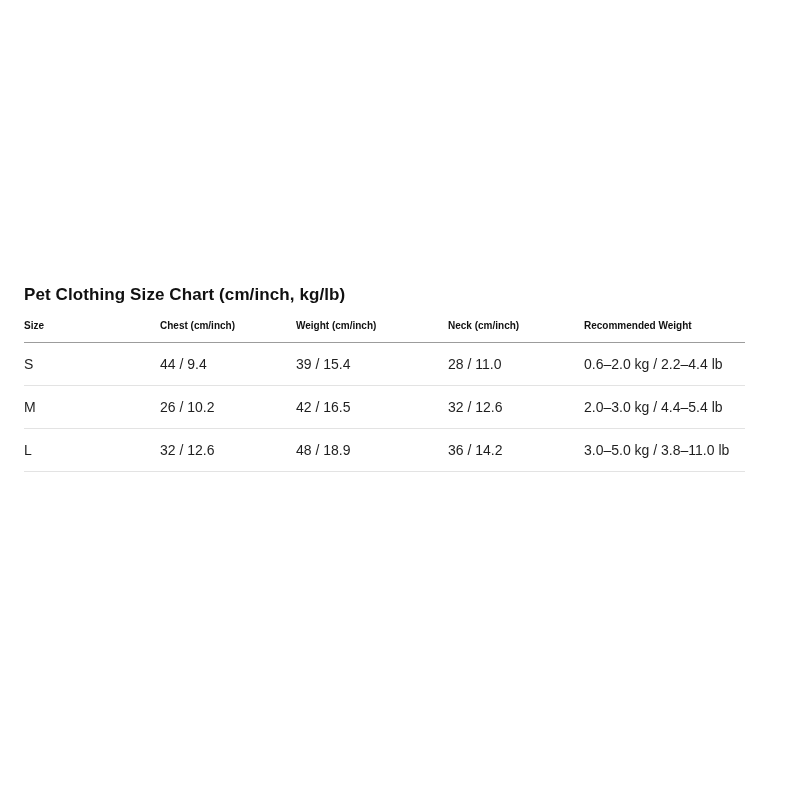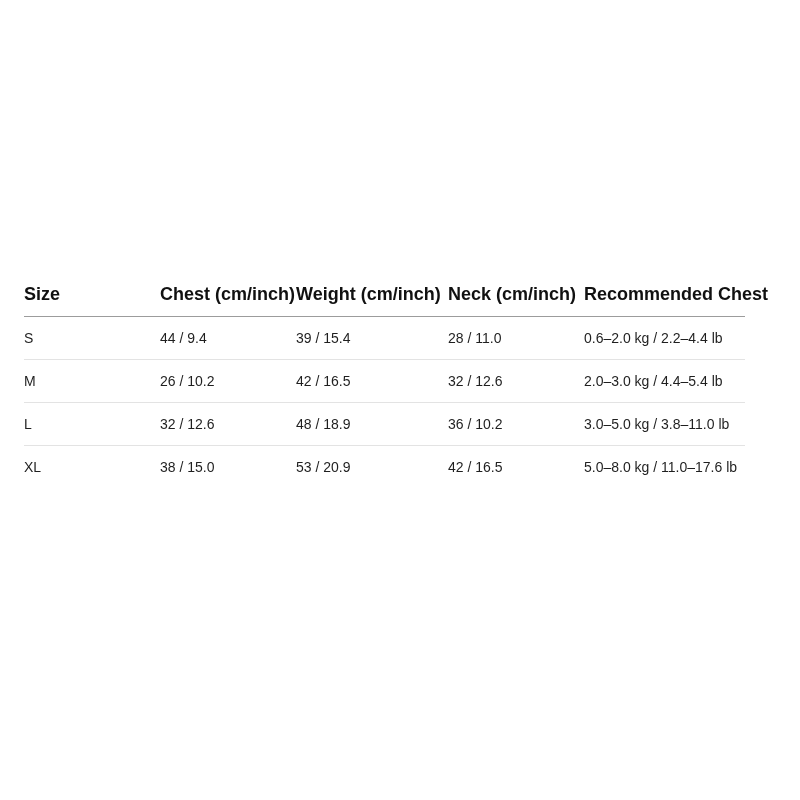--- a/index.html
+++ b/index.html
@@ -24,21 +24,21 @@
     margin: 0 0 15px 0;
     letter-spacing: 0.1px;
   }
   table.size-chart {
     border-collapse: collapse;
     table-layout: fixed;
     width: 721px;
   }
   th {
     text-align: left;
-    font-size: 18px;
+    font-size: 10px;
     font-weight: 700;
     color: #111111;
     padding: 0 8px 11px 0;
     border-bottom: 1px solid #9c9c9c;
     white-space: nowrap;
   }
   td {
     text-align: left;
     font-size: 14px;
     font-weight: 400;
@@ -48,36 +48,37 @@
     white-space: nowrap;
   }
   tr.last-row td {
     border-bottom: none;
   }
 </style>
 </head>
 <body>
 
 <div class="content">
+  <h1 class="page-title">Pet Clothing Size Chart (cm/inch, kg/lb)</h1>
 
   <table class="size-chart">
     <colgroup>
       <col style="width:136px">
       <col style="width:136px">
       <col style="width:152px">
       <col style="width:136px">
       <col style="width:161px">
     </colgroup>
     <thead>
       <tr>
         <th>Size</th>
         <th>Chest (cm/inch)</th>
         <th>Weight (cm/inch)</th>
         <th>Neck (cm/inch)</th>
-        <th>Recommended Chest</th>
+        <th>Recommended Weight</th>
       </tr>
     </thead>
     <tbody>
       <tr>
         <td>S</td>
         <td>44 / 9.4</td>
         <td>39 / 15.4</td>
         <td>28 / 11.0</td>
         <td>0.6–2.0 kg / 2.2–4.4 lb</td>
       </tr>
@@ -85,25 +86,18 @@
         <td>M</td>
         <td>26 / 10.2</td>
         <td>42 / 16.5</td>
         <td>32 / 12.6</td>
         <td>2.0–3.0 kg / 4.4–5.4 lb</td>
       </tr>
       <tr>
         <td>L</td>
         <td>32 / 12.6</td>
         <td>48 / 18.9</td>
-        <td>36 / 10.2</td>
+        <td>36 / 14.2</td>
         <td>3.0–5.0 kg / 3.8–11.0 lb</td>
-      </tr>
-      <tr class="last-row">
-        <td>XL</td>
-        <td>38 / 15.0</td>
-        <td>53 / 20.9</td>
-        <td>42 / 16.5</td>
-        <td>5.0–8.0 kg / 11.0–17.6 lb</td>
       </tr>
     </tbody>
   </table>
 </div>
 
 </body></html>

